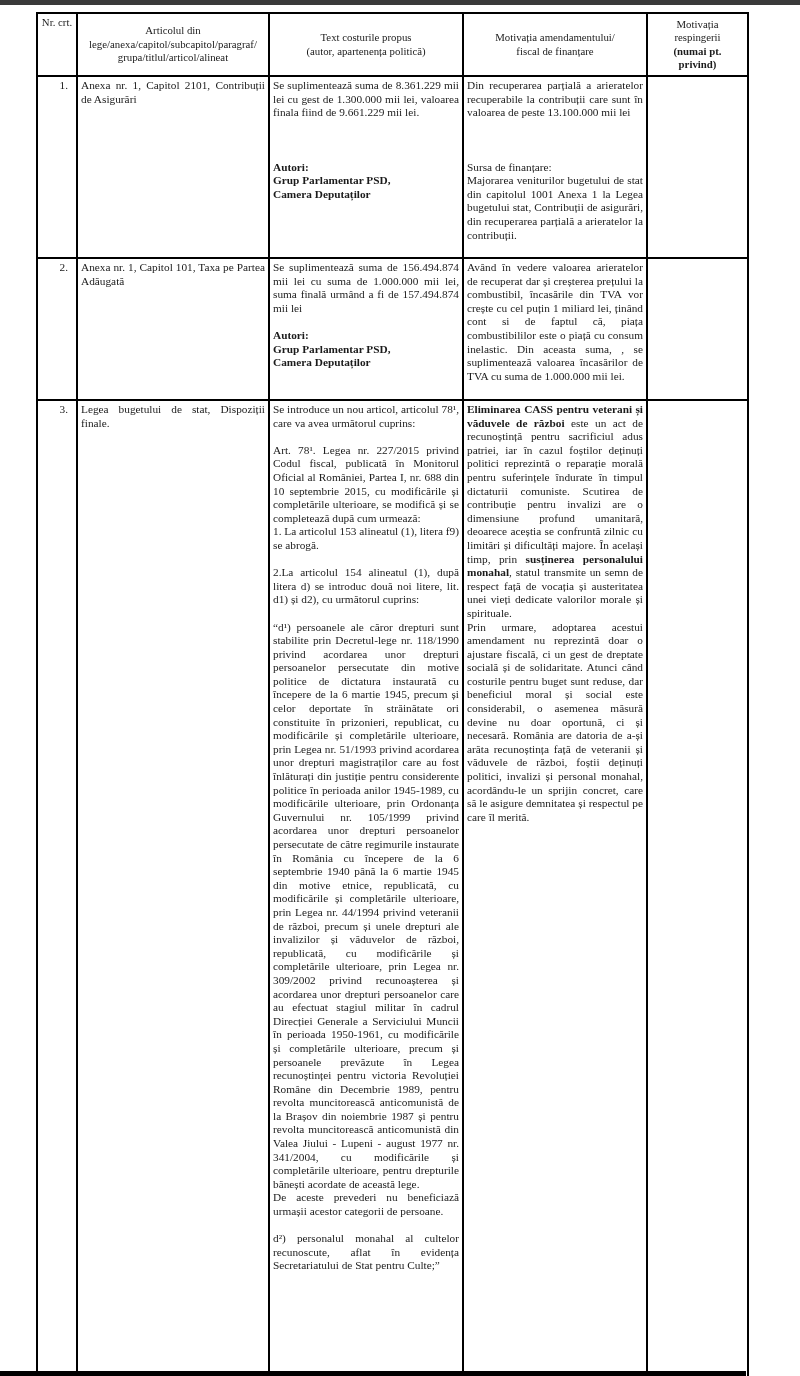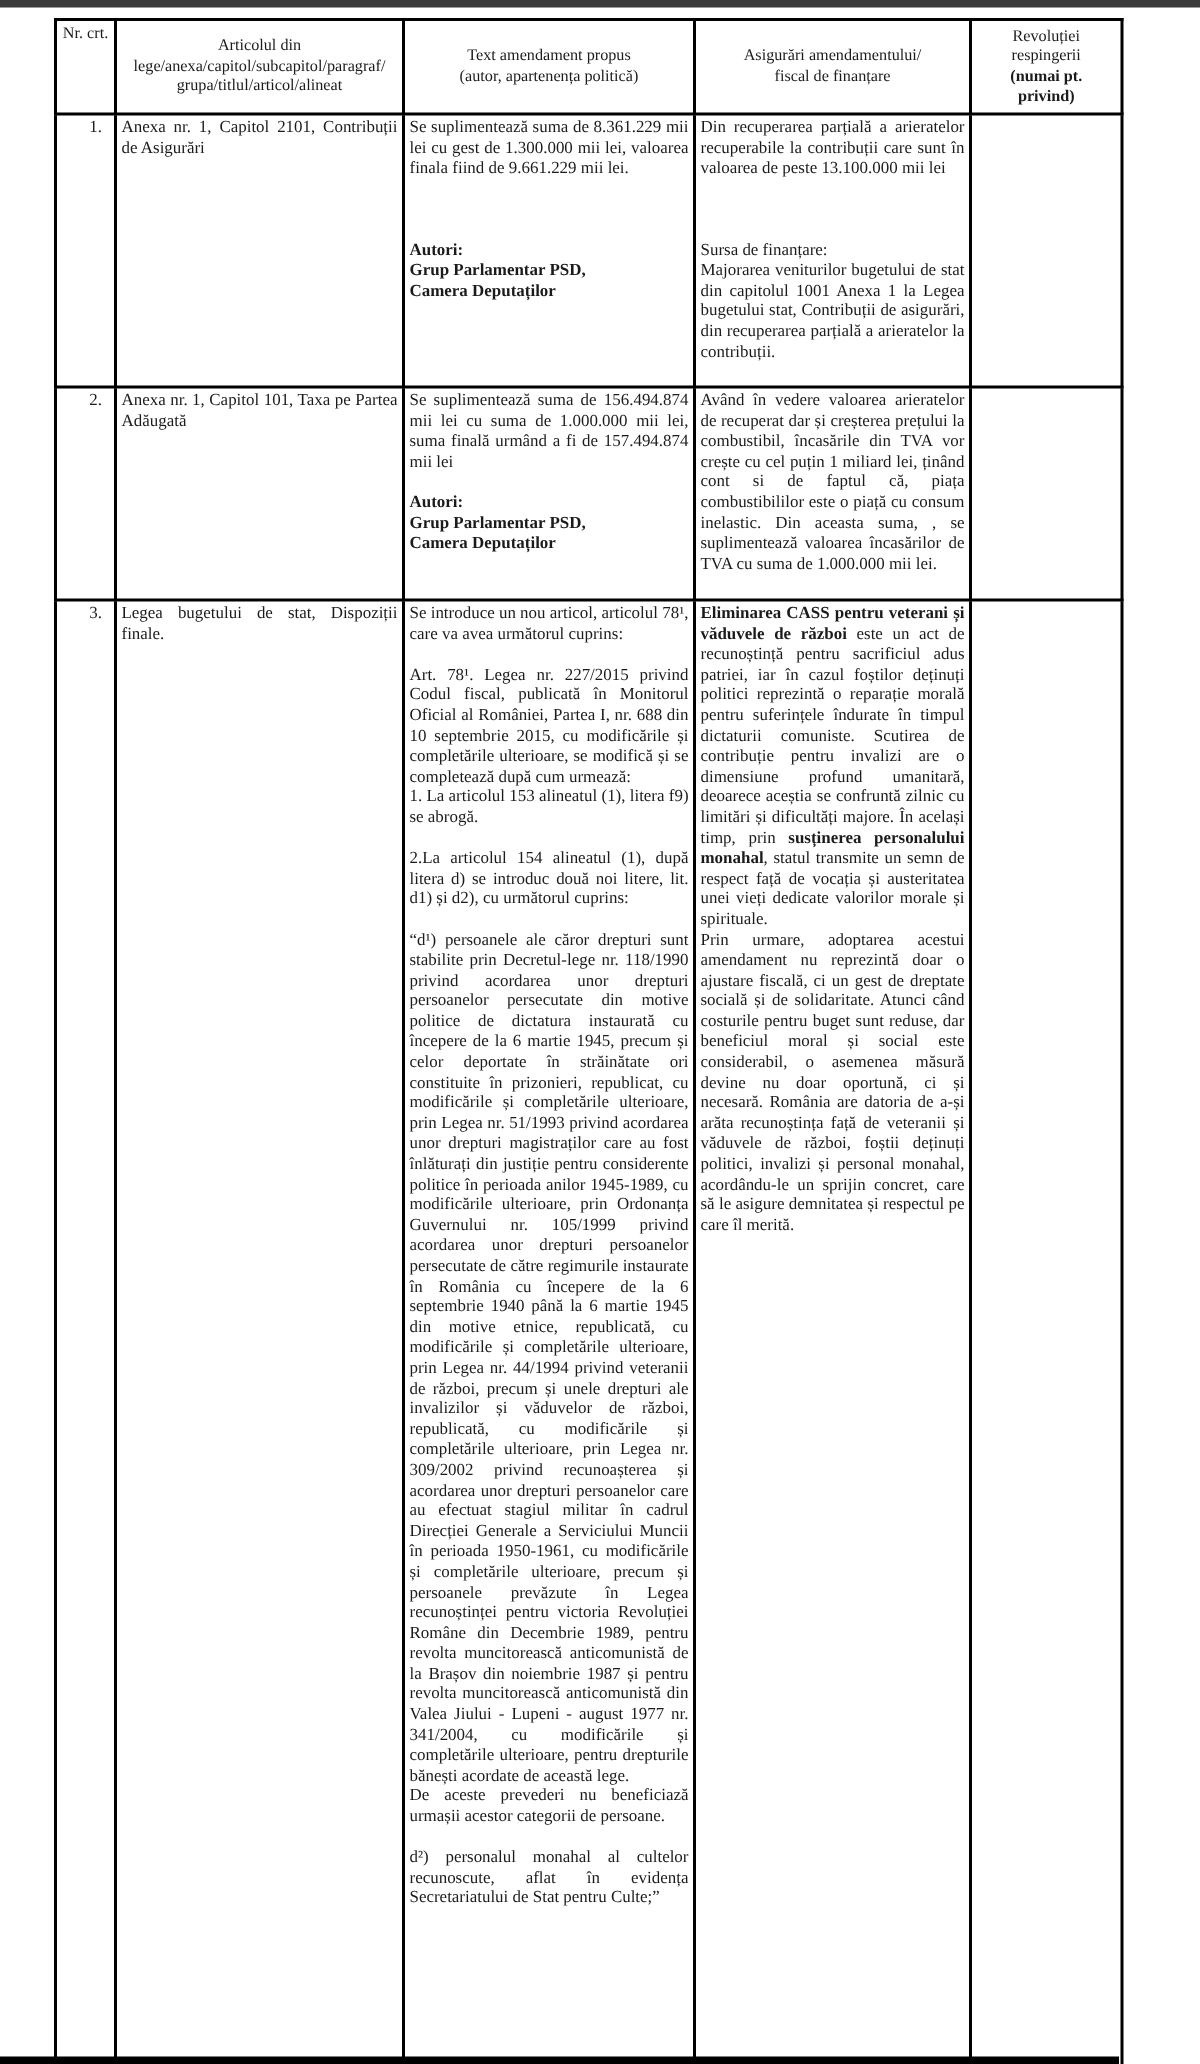--- a/index.html
+++ b/index.html
@@ -48,29 +48,29 @@
     <tr>
       <th class="h-nr">
         <div class="hline">Nr. crt.</div>
       </th>
       <th>
         <div class="hline">Articolul din</div>
         <div class="hline">lege/anexa/capitol/subcapitol/paragraf/</div>
         <div class="hline">grupa/titlul/articol/alineat</div>
       </th>
       <th>
-        <div class="hline">Text amendament propus</div>
+        <div class="hline">Text costurile propus</div>
         <div class="hline">(autor, apartenența politică)</div>
       </th>
       <th>
-        <div class="hline">Asigurări amendamentului/</div>
+        <div class="hline">Motivația amendamentului/</div>
         <div class="hline">fiscal de finanțare</div>
       </th>
       <th>
-        <div class="hline">Revoluției</div>
+        <div class="hline">Motivația</div>
         <div class="hline">respingerii</div>
         <div class="hline b u">(numai pt.</div>
         <div class="hline b u">privind)</div>
       </th>
     </tr>
   </thead>
   <tbody>
       <tr>
         <td class="c-nr">1.</td>
         <td class="c-article">

